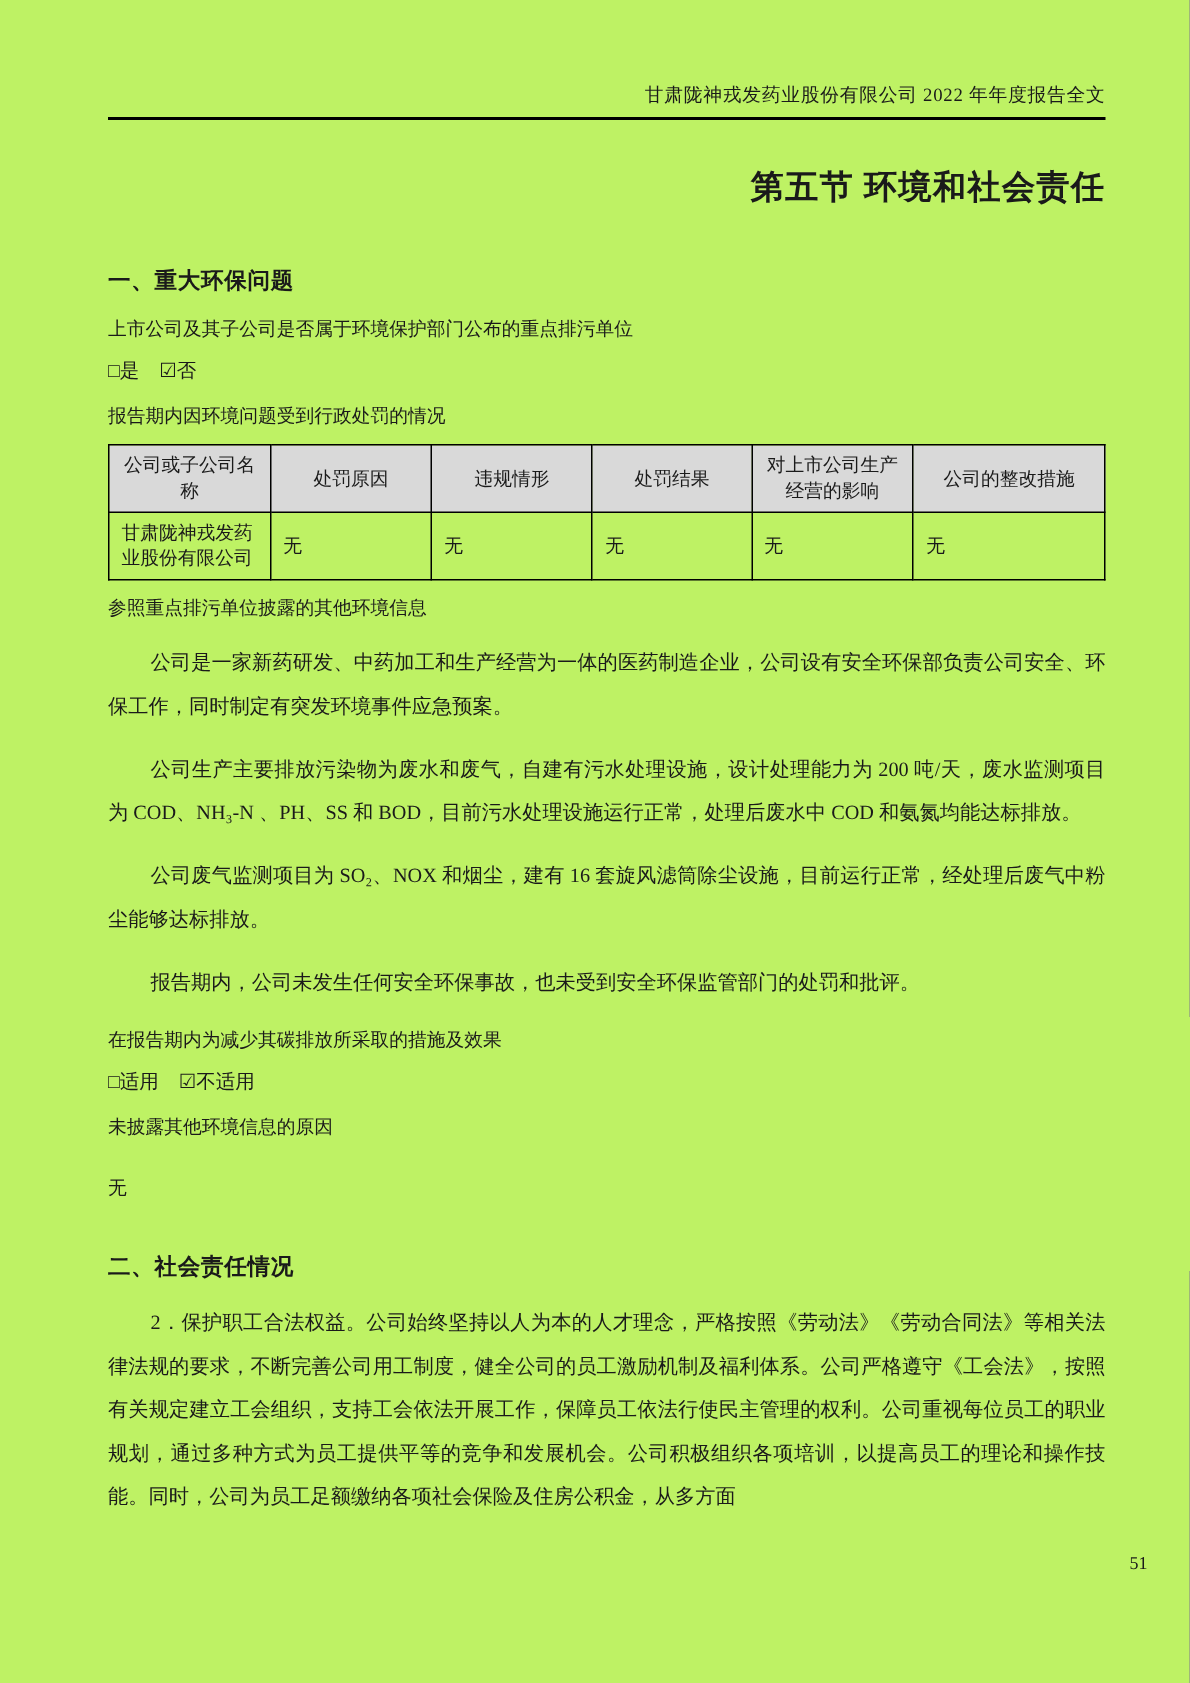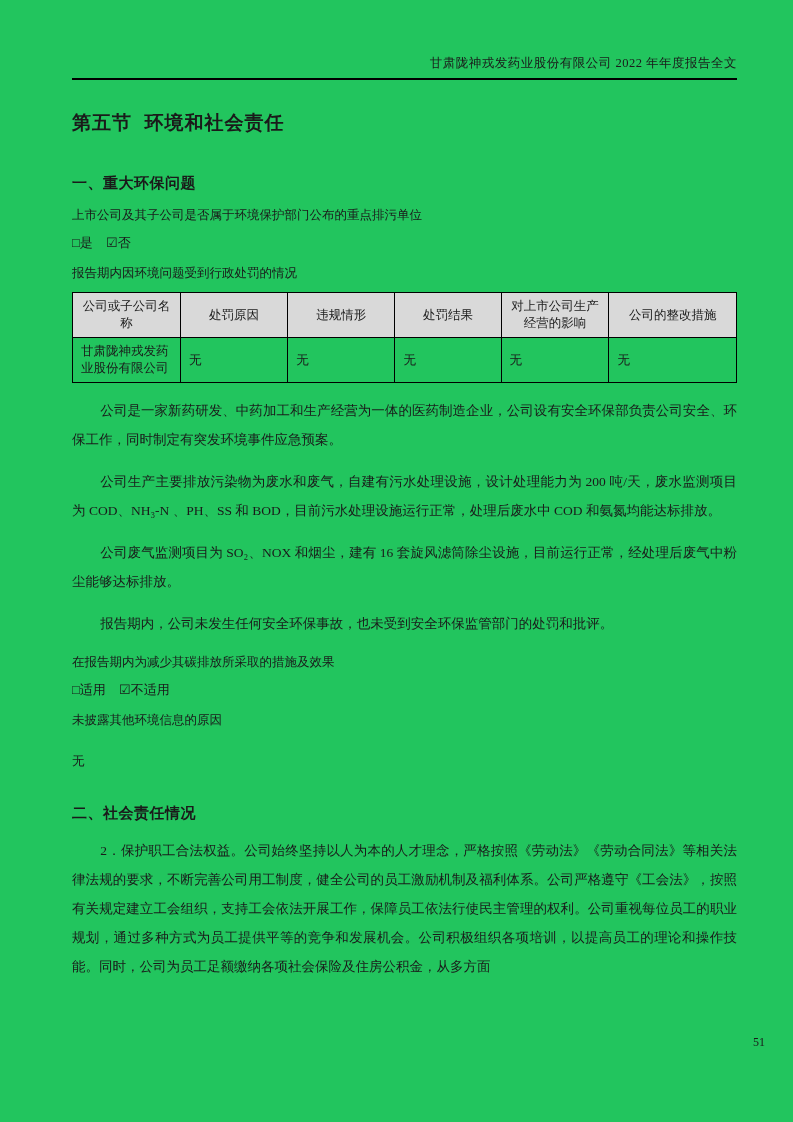--- a/index.html
+++ b/index.html
@@ -1,39 +1,39 @@
 <!DOCTYPE html>
 <html><head>
 <meta charset="utf-8">
 <style>
   html,body{margin:0;padding:0;background:#888;}
   .page{
     position:relative;
     width:793px;height:1122px;
     margin:0 auto;
-    background:#22c55e;
+    background:#bef264;
     box-sizing:border-box;
     padding:55px 56px 0 72px;
     font-family:"Liberation Serif","DejaVu Serif",serif;
     color:#1a1a1a;
     overflow:hidden;
   }
   .running-header{
     text-align:right;
     font-size:12.5px;
     letter-spacing:.5px;
     padding-bottom:6px;
     border-bottom:2px solid #000;
   }
   .doc-title{
     margin:30px 0 0 0;
-    text-align:left;
-    font-family:Liberation Mono, monospace;
+    text-align:right;
+    font-family:Liberation Serif, serif;
     font-weight:bold;
-    font-size:19px;
+    font-size:22px;
     letter-spacing:1px;
   }
   .section-heading{
     margin:38px 0 0 0;
     font-family:"Liberation Sans","DejaVu Sans",sans-serif;
     font-weight:bold;
     font-size:15px;
     letter-spacing:.5px;
   }
   .label-line{
@@ -134,20 +134,21 @@
         <td>甘肃陇神戎发药业股份有限公司</td>
         <td>无</td>
         <td>无</td>
         <td>无</td>
         <td>无</td>
         <td>无</td>
       </tr>
     </tbody>
   </table>
 
+  <div class="label-line" style="margin-top:10px;">参照重点排污单位披露的其他环境信息</div>
 
   <div class="para">公司是一家新药研发、中药加工和生产经营为一体的医药制造企业，公司设有安全环保部负责公司安全、环保工作，同时制定有突发环境事件应急预案。</div>
   <div class="para">公司生产主要排放污染物为废水和废气，自建有污水处理设施，设计处理能力为 200 吨/天，废水监测项目为 COD、NH₃-N 、PH、SS 和 BOD，目前污水处理设施运行正常，处理后废水中 COD 和氨氮均能达标排放。</div>
   <div class="para">公司废气监测项目为 SO₂、NOX 和烟尘，建有 16 套旋风滤筒除尘设施，目前运行正常，经处理后废气中粉尘能够达标排放。</div>
   <div class="para">报告期内，公司未发生任何安全环保事故，也未受到安全环保监管部门的处罚和批评。</div>
 
   <div class="label-line" style="margin-top:16px;">在报告期内为减少其碳排放所采取的措施及效果</div>
 
   <div class="checkbox-line">
     <span class="cb">□适用</span>

